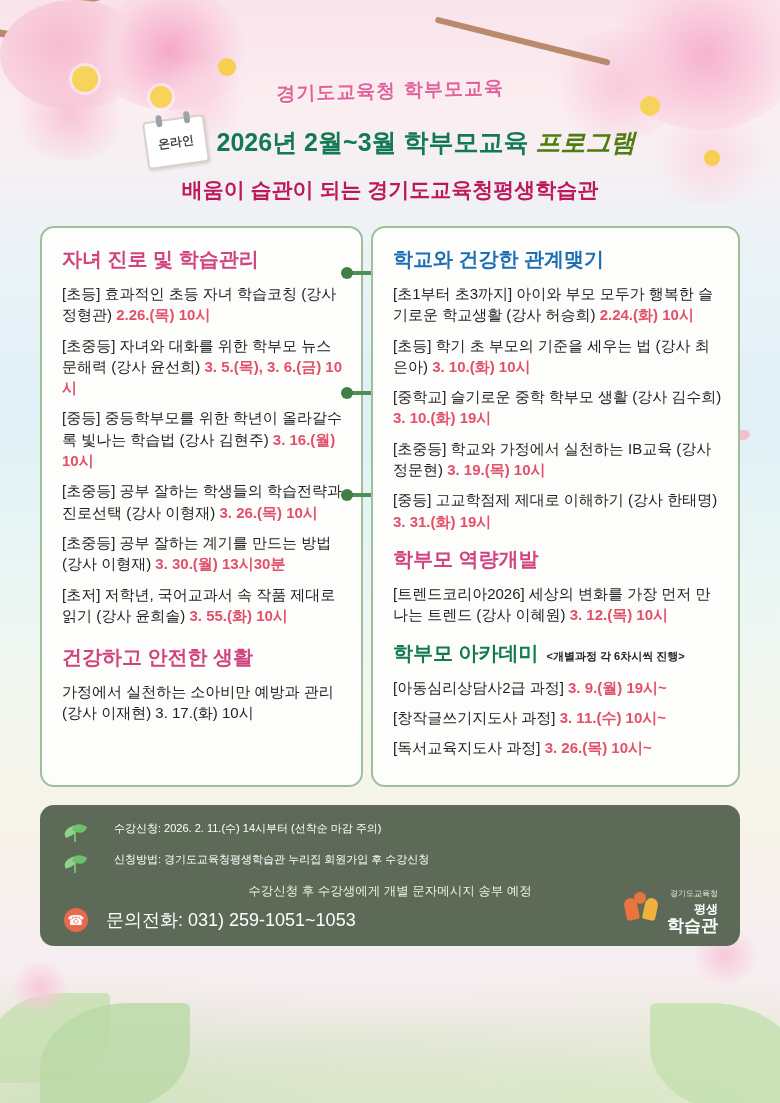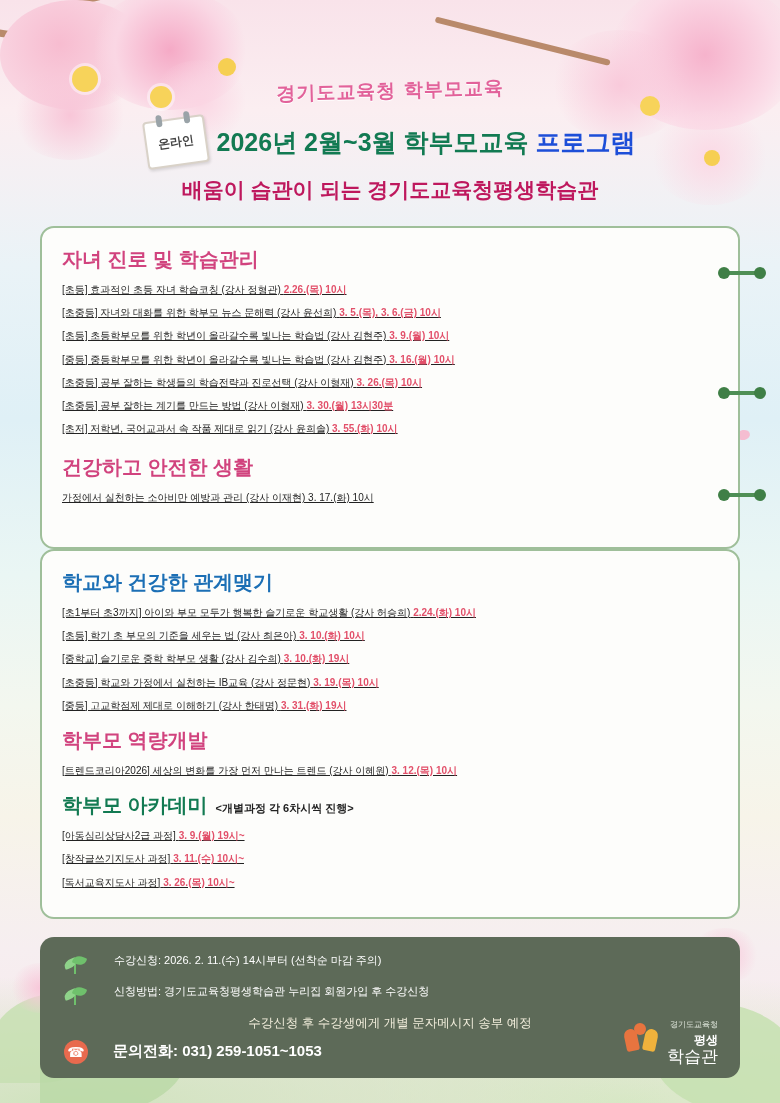--- a/index.html
+++ b/index.html
@@ -46,36 +46,36 @@
     position:relative; transform:rotate(-8deg);
     box-shadow:1px 2px 3px rgba(0,0,0,.12);
     display:flex; align-items:center; justify-content:center;
     font-size:12px; font-weight:bold; color:#444;
   }
   .online-badge:before, .online-badge:after{
     content:""; position:absolute; top:-7px; width:6px; height:12px; background:#9aa3a8; border-radius:3px;
   }
   .online-badge:before{ left:12px; } .online-badge:after{ right:12px; }
   .sub1 { font-size:25px; font-weight:bold; color:#127a52; }
-  .sub1 .pink { color:#1d4ed8; }
+  .sub1 .pink { color:#4d7c0f;font-style:italic; }
   .sub2 { margin-top:10px; font-size:21px; font-weight:bold; color:#be185d; }
 
   
-  .panels { position:relative; margin:22px 40px 0 40px; display:flex; gap:0;flex-direction:column; }
+  .panels { position:relative; margin:22px 40px 0 40px; display:flex; gap:8px; }
   .panel {
     background:#fdfdfb; border:2px solid #9fbf9a; border-radius:14px;
     padding:16px 16px 18px 16px; flex:1 1 0; position:relative;
   }
   .panel.left { flex:0 0 323px; }
   .panel.right { flex:1 1 auto; }
   .panel h2 { margin:2px 0 10px 4px; font-size:20px; font-weight:bold; }
   .h-pink { color:#d1437e; }
   .h-blue { color:#1c6fb5; }
   .h-green{ color:#127a52; }
-  .item { font-size:10px; line-height:1.42; color:#222; margin-bottom:9px; padding-left:4px;text-decoration:underline; }
+  .item { font-size:15px; line-height:1.42; color:#222; margin-bottom:9px; padding-left:4px; }
   .item .date { color:#e2506a; font-weight:bold; }
   .small-note { font-size:11px; color:#222; font-weight:bold; }
   .panel h2.inline-note { display:flex; align-items:baseline; gap:8px; }
 
   
   .connector { position:absolute; right:-24px; width:40px; height:10px; }
   .connector .bar { position:absolute; top:3px; left:0; width:40px; height:4px; background:#4f8f55; border-radius:2px;}
   .connector .dot { position:absolute; top:-1px; width:12px; height:12px; border-radius:50%; background:#3f7f46; }
   .connector .dot.l { left:-4px; } .connector .dot.r { right:-4px; }
 
@@ -87,33 +87,33 @@
   .frow { display:flex; align-items:flex-start; gap:28px; margin-bottom:8px; font-size:11px; }
   .sprout { width:22px; height:22px; flex:0 0 22px; position:relative; margin-top:1px; }
   .sprout .s1, .sprout .s2 { position:absolute; width:13px; height:9px; background:#8fd38a; border-radius:70% 10% 70% 10%; }
   .sprout .s1 { left:0; top:5px; transform:rotate(-18deg); }
   .sprout .s2 { right:0; top:2px; transform:rotate(22deg); background:#6fc06c; }
   .sprout .stem { position:absolute; left:10px; top:8px; width:2px; height:12px; background:#6fc06c; }
   .fnote { text-align:center; font-size:12.5px; color:#f2eedc; margin:4px 0 8px 0; position:relative; display:block; }
   .fnote span { position:relative; }
   .fnote span:after{ content:""; position:absolute; left:-4px; right:-4px; bottom:-2px; height:5px;
     background:rgba(214,196,108,.85); border-radius:3px; z-index:-1; }
-  .phone-row { display:flex; align-items:center; gap:25px; font-size:15px;font-weight:bold; }
+  .phone-row { display:flex; align-items:center; gap:18px; font-size:18px; }
   .phone-ic { width:24px; height:24px; border-radius:50%; background:#e86a4e; position:relative; flex:0 0 24px; }
   .phone-ic:after{ content:"\260E"; position:absolute; inset:0; color:#fff; font-size:14px; display:flex; align-items:center; justify-content:center; }
   .logo {
     position:absolute; right:22px; bottom:12px; display:flex; align-items:center; gap:6px;
   }
   .logo .mark { width:40px; height:34px; position:relative; }
   .logo .mark .a { position:absolute; left:4px; top:6px; width:13px; height:22px; background:#e8743f; border-radius:7px 7px 3px 3px; transform:rotate(-12deg); }
   .logo .mark .b { position:absolute; right:4px; top:6px; width:13px; height:22px; background:#f0b23c; border-radius:7px 7px 3px 3px; transform:rotate(12deg); }
   .logo .mark .c { position:absolute; left:13px; top:0px; width:12px; height:12px; border-radius:50%; background:#e8743f; }
   .logo .txt { line-height:1.05; text-align:right; }
   .logo .t1 { font-size:12px; font-weight:bold; color:#fff; }
-  .logo .t2 { font-size:17px; font-weight:normal; color:#fff; }
+  .logo .t2 { font-size:17px; font-weight:bold; color:#fff; }
   .logo .t0 { font-size:8px; color:#dfe6db; }
 </style>
 </head>
 <body>
 
 <div class="bg-deco">
   <div class="grass"></div>
 
   <div class="branch" style="left:-10px; top:28px; width:210px; height:7px; transform:rotate(9deg);"></div>
   <div class="branch" style="left:40px; top:10px; width:120px; height:5px; transform:rotate(-14deg);"></div>
@@ -177,24 +177,20 @@
 
     <h2 class="h-pink">자녀 진로 및 학습관리</h2>
 
     <div class="item">
       <span>[초등] 효과적인 초등 자녀 학습코칭 (강사 정형관)</span>
       <span class="date">2.26.(목) 10시</span>
     </div>
     <div class="item">
       <span>[초중등] 자녀와 대화를 위한 학부모 뉴스 문해력 (강사 윤선희)</span>
       <span class="date">3. 5.(목),  3. 6.(금) 10시</span>
-    </div>
-    <div class="item">
-      <span>[초등] 초등학부모를 위한 학년이 올라갈수록 빛나는 학습법 (강사 김현주)</span>
-      <span class="date">3. 9.(월) 10시</span>
     </div>
     <div class="item">
       <span>[중등] 중등학부모를 위한 학년이 올라갈수록 빛나는 학습법 (강사 김현주)</span>
       <span class="date">3. 16.(월) 10시</span>
     </div>
     <div class="item">
       <span>[초중등] 공부 잘하는 학생들의 학습전략과 진로선택 (강사 이형재)</span>
       <span class="date">3. 26.(목) 10시</span>
     </div>
     <div class="item">

